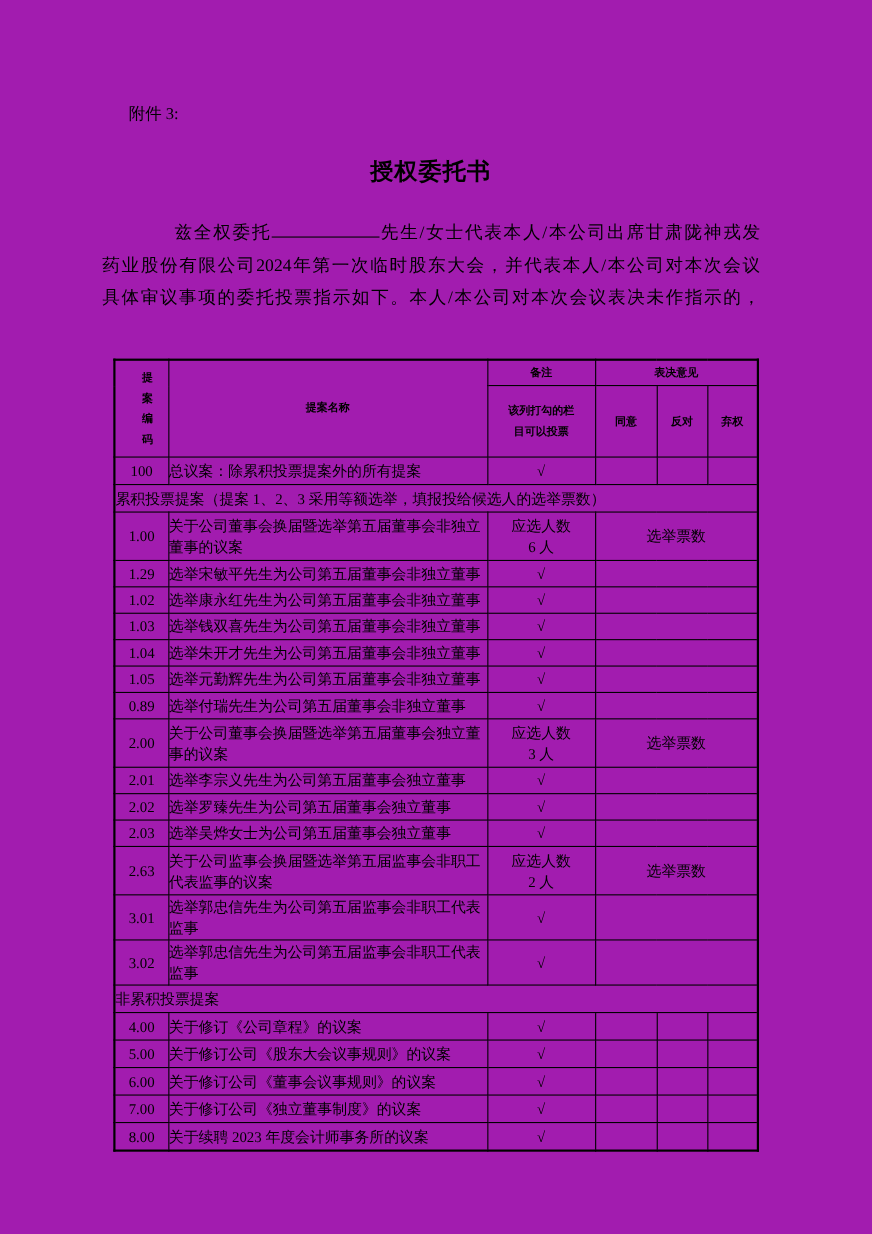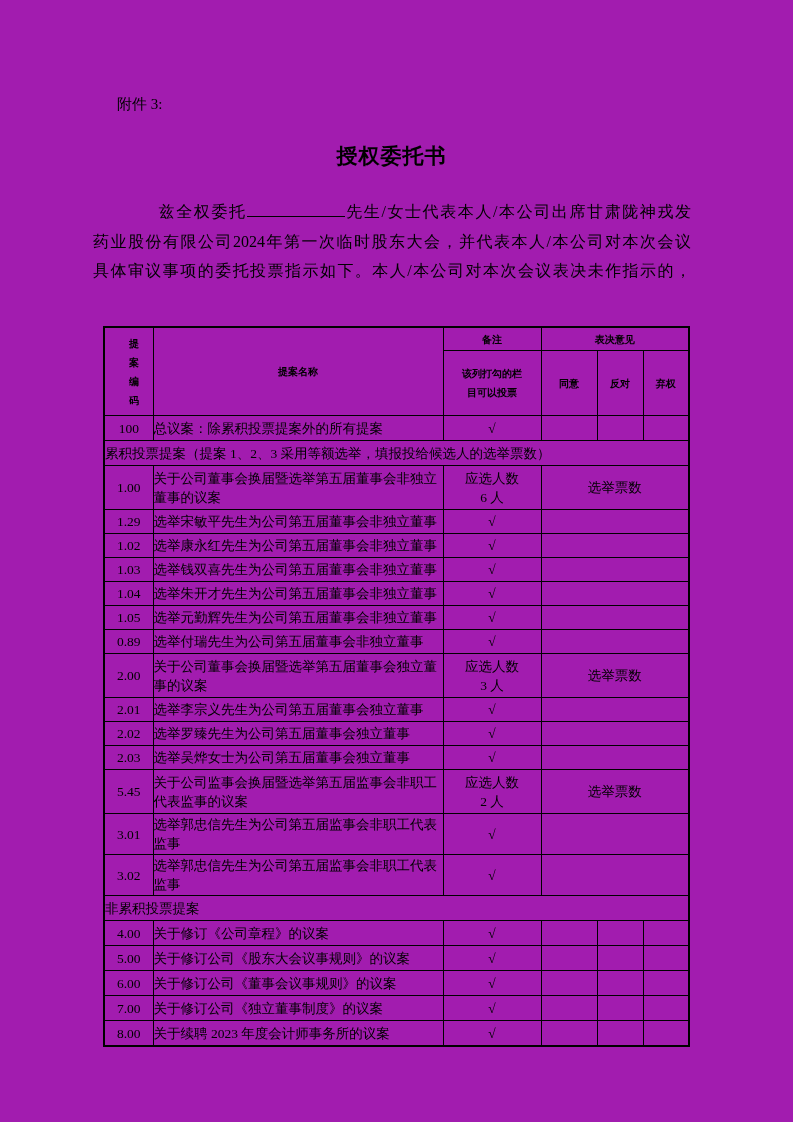--- a/index.html
+++ b/index.html
@@ -172,21 +172,21 @@
           <td class="cell-remark">√</td>
           <td class="cell-vote" colspan="3"></td>
         </tr>
         <tr class="row-cumulative">
           <td class="cell-code">2.03</td>
           <td class="cell-name">选举吴烨女士为公司第五届董事会独立董事</td>
           <td class="cell-remark">√</td>
           <td class="cell-vote" colspan="3"></td>
         </tr>
         <tr class="row-group">
-          <td class="cell-code">5.45</td>
+          <td class="cell-code">2.63</td>
           <td class="cell-name">关于公司监事会换届暨选举第五届监事会非职工代表监事的议案</td>
           <td class="cell-remark">应选人数
 2 人</td>
           <td class="cell-vote" colspan="3">选举票数</td>
         </tr>
         <tr class="row-cumulative">
           <td class="cell-code">3.01</td>
           <td class="cell-name">选举郭忠信先生为公司第五届监事会非职工代表监事</td>
           <td class="cell-remark">√</td>
           <td class="cell-vote" colspan="3"></td>

